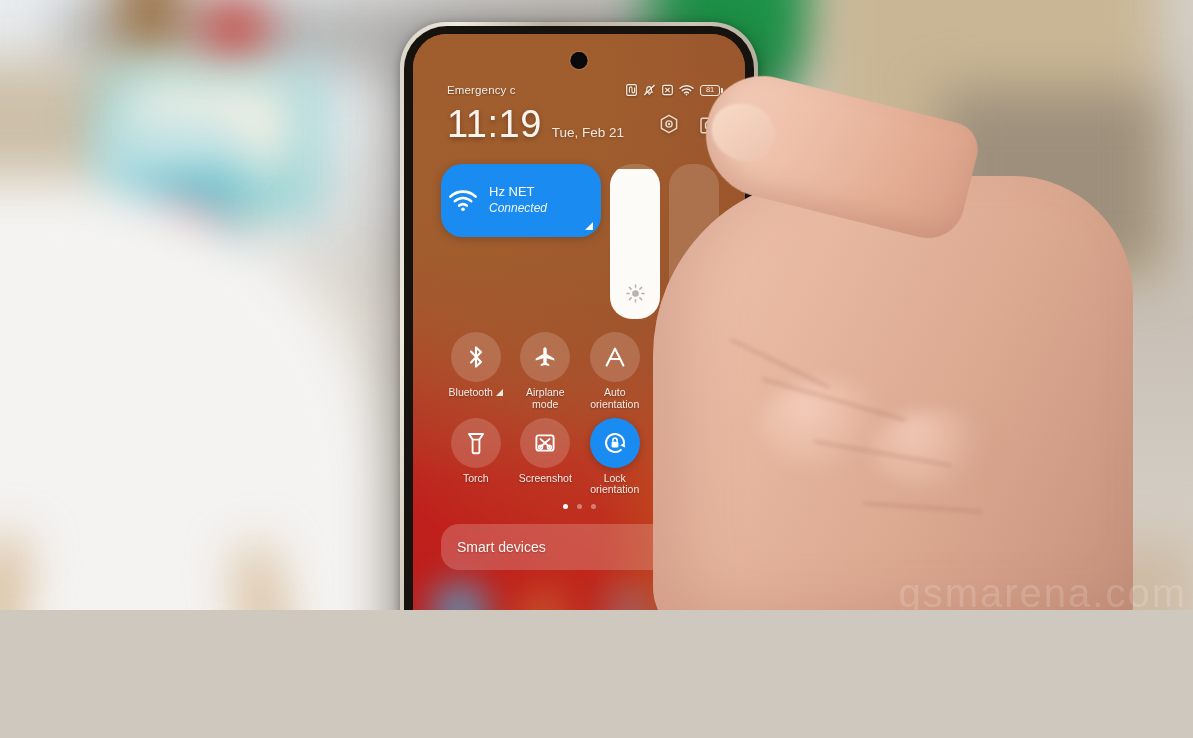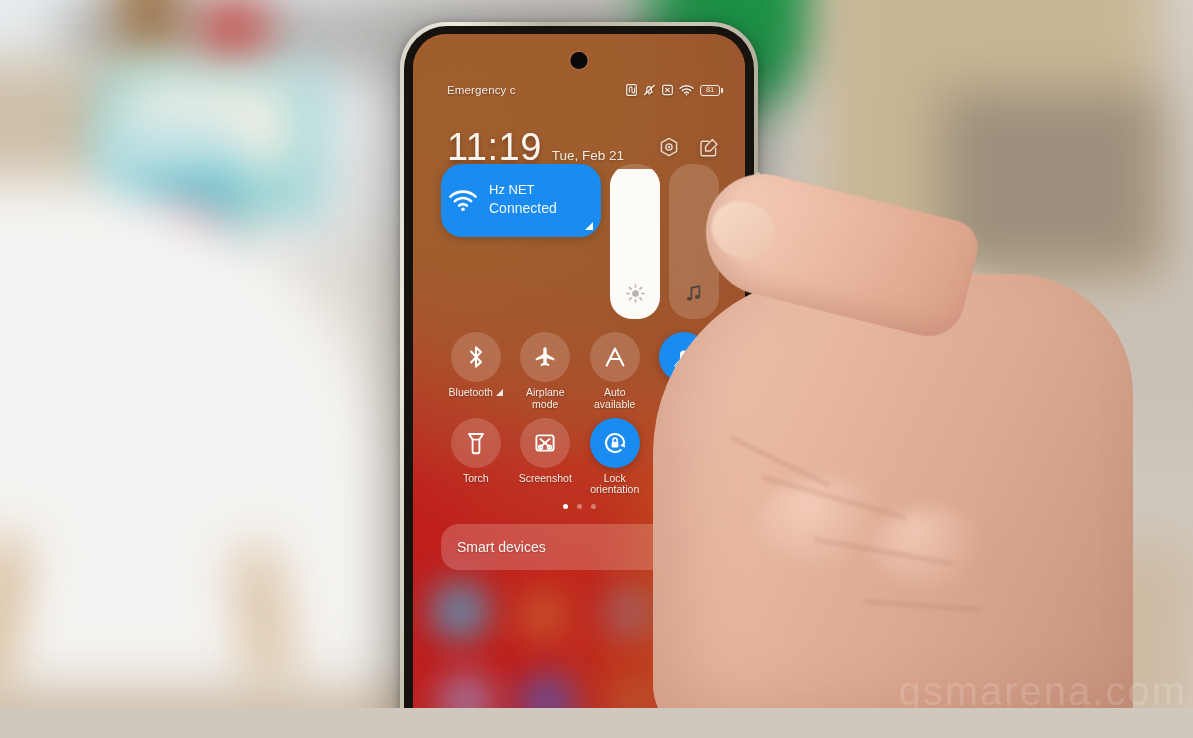--- a/index.html
+++ b/index.html
@@ -8,21 +8,21 @@
     width: 1193px;
     height: 738px;
     overflow: hidden;
     font-family: "Liberation Sans", sans-serif;
     background: #cfc8be;
   }
 
   .scene {
     position: relative;
     width: 1193px;
-    height: 708px;
+    height: 610px;
     overflow: hidden;
   }
 
   
   .bg {
     position: absolute;
     inset: -60px;
     background:
       radial-gradient(circle at 14% 16%, rgba(238,241,244,0.95) 0 12%, rgba(0,0,0,0) 34%),
       radial-gradient(circle at 73% 6%, rgba(46,140,62,0.0) 0 8%, rgba(0,0,0,0) 20%),
@@ -143,21 +143,21 @@
     border-radius: 3px;
     display:flex; align-items:center; justify-content:center;
     font-size: 7.5px; color:#f3ebe4; line-height:1;
     letter-spacing:-.2px;
   }
   .batt-tip { width:2px; height:5px; background:#f3ebe4; border-radius:0 1px 1px 0; }
 
   
   .clockrow {
     position: absolute;
-    left: 34px; right: 26px; top: 94px;
+    left: 34px; right: 26px; top: 71px;
     display:flex; align-items:center; justify-content:space-between;
   }
   .clock-left { display:flex; align-items:baseline; gap:10px; }
   .clock-time {
     color:#fbf5ef; font-size: 38px; font-weight: 300;
     line-height: 1; letter-spacing: .5px;
     text-shadow: 0 2px 5px rgba(0,0,0,.3);
   }
   .clock-date { color:#f3e9e0; font-size: 13.5px; font-weight:400; text-shadow:0 1px 3px rgba(0,0,0,.3); }
   .clock-actions { display:flex; align-items:center; gap:20px; }
@@ -189,21 +189,21 @@
   }
   .big-tile .tile-icon { flex: 0 0 auto; }
   .big-tile .tile-icon svg { display:block; }
   .tile-text { min-width:0; flex:1 1 auto; }
   .tile-title {
     font-size: 13px; color:#ffffff; white-space:nowrap;
     overflow:hidden; text-overflow:clip; font-weight:500;
     line-height:1.15;
   }
   .big-tile.off .tile-title { color: rgba(255,255,255,.62); }
-  .tile-sub { font-size: 14px; color: rgba(255,255,255,.92); line-height:1.3; margin-top:1px; }
+  .tile-sub { font-size: 12px; color: rgba(255,255,255,.92); line-height:1.3; margin-top:1px;font-style:italic; }
   .big-tile.off .tile-sub { color: rgba(255,255,255,.55); }
   .tile-corner {
     position:absolute; right:8px; bottom:7px;
     width:0;height:0;
     border-left: 8px solid transparent;
     border-bottom: 8px solid rgba(255,255,255,.95);
   }
 
   .slider {
     width: 50px;
@@ -541,21 +541,21 @@
           <div class="toggle-circle">
             <span>
               <svg width="22" height="24" viewBox="0 0 22 24">
                 <path d="M2.6 20.5 L11 3.6 L19.4 20.5" fill="none" stroke="#fff" stroke-width="2.1" stroke-linejoin="round" stroke-linecap="round"></path>
                 <line x1="6.3" y1="14" x2="15.7" y2="14" stroke="#fff" stroke-width="2.1" stroke-linecap="round"></line>
               </svg>
             </span>
           </div>
           <div class="toggle-label">
             <span style="white-space:pre-line">Auto
-available</span>
+orientation</span>
           </div>
         </div>
 
         <div class="toggle">
           <div class="toggle-circle on">
             <span>
               <svg width="24" height="24" viewBox="0 0 24 24">
                 <path d="M6 17.2 h12 l-2-3 V9.4 a4 4 0 0 0-8 0 V14.2 z" fill="#fff"></path>
                 <path d="M9.8 18.8 a2.4 2.4 0 0 0 4.4 0" fill="none" stroke="#fff" stroke-width="1.8" stroke-linecap="round"></path>
                 <line x1="3.6" y1="20.8" x2="20.4" y2="3.6" stroke="#fff" stroke-width="2.4" stroke-linecap="round"></line>

